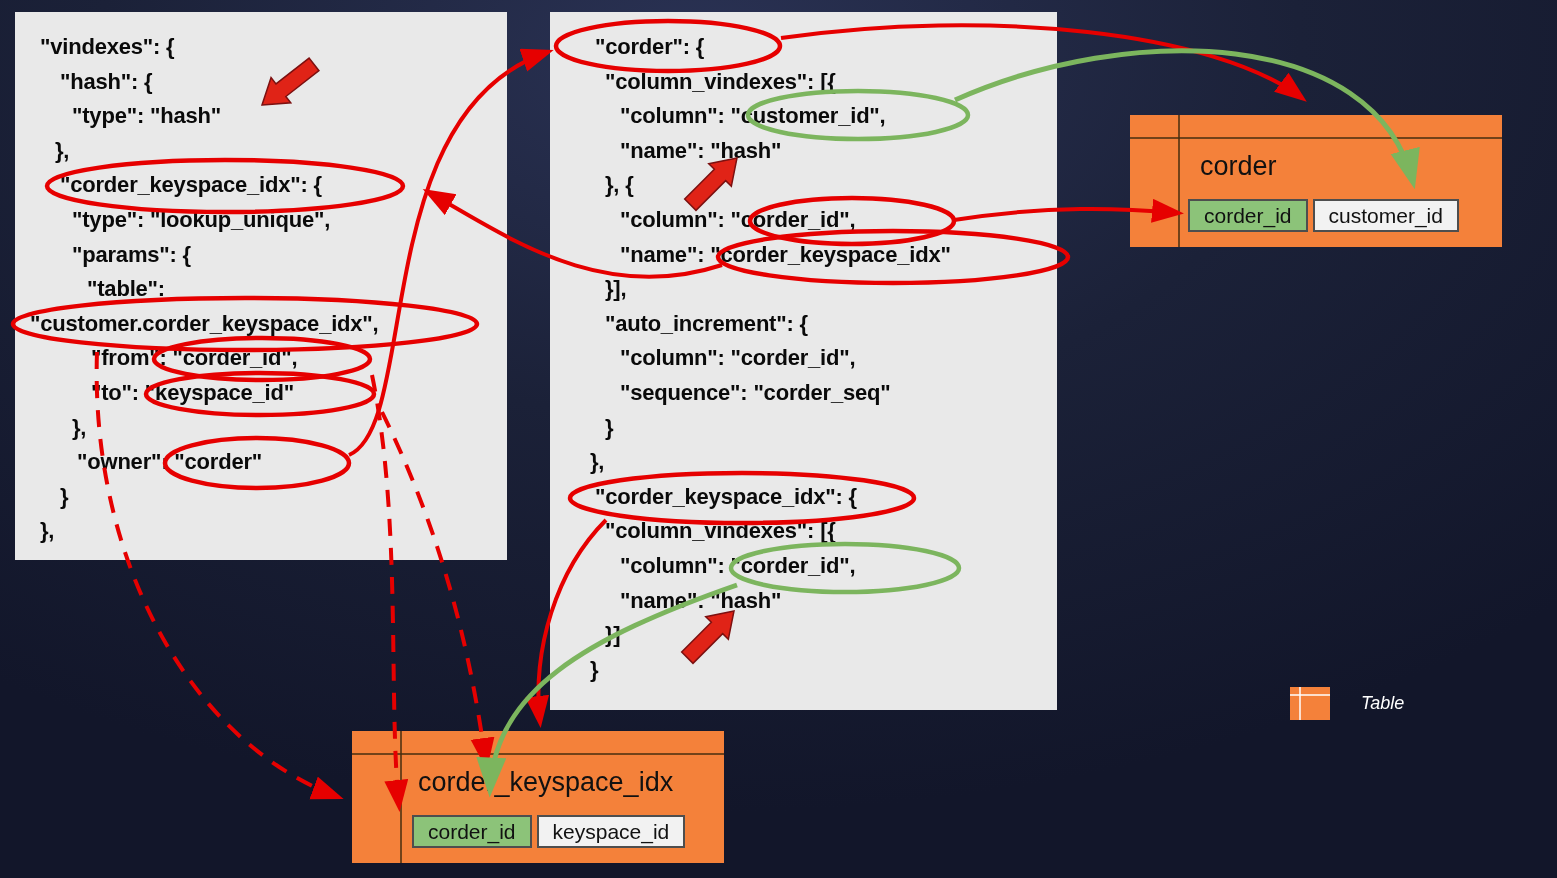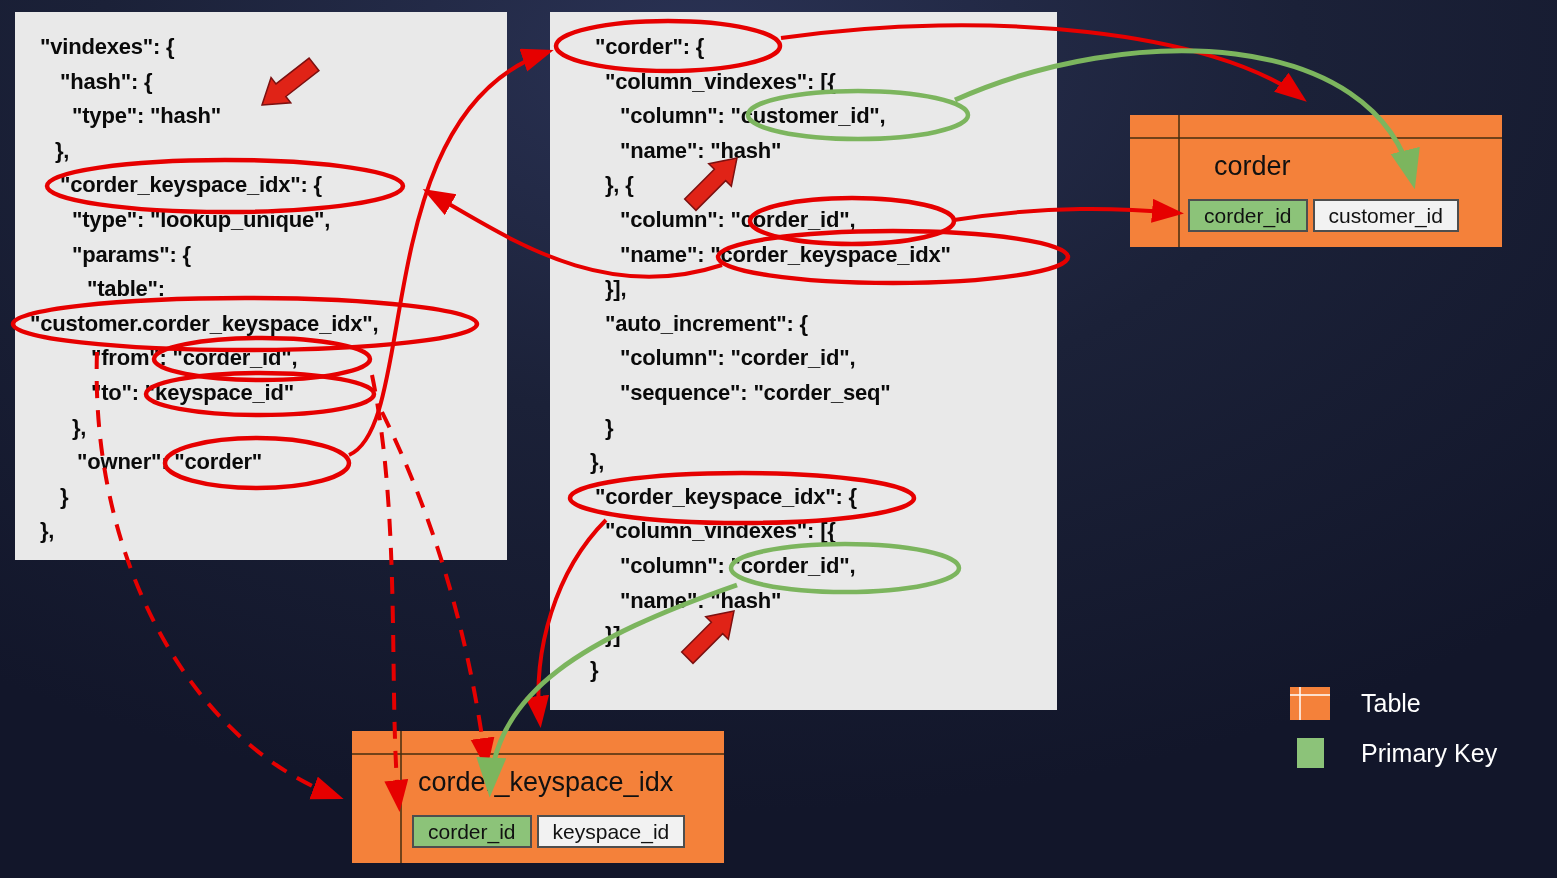--- a/index.html
+++ b/index.html
@@ -19,21 +19,21 @@
   .dbtable .vline{position:absolute;top:0;bottom:0;left:48px;width:2px;background:rgba(70,45,15,.75);}
   .dbtable .title{position:absolute;font-size:27px;color:#111;}
   .cellrow{position:absolute;display:flex;gap:5px;}
   .cell{
     height:33px;line-height:29px;padding:0 14px;font-size:21px;color:#111;
     background:#f2f2f2;border:2px solid #4e4e4e;box-sizing:border-box;white-space:nowrap;
   }
   .cell.pk{background:#8cc379;}
   .legend{position:absolute;left:1285px;top:686px;display:flex;flex-direction:column;gap:16px;}
   .legend-row{display:flex;align-items:center;gap:26px;height:34px;}
-  .legend-label{color:#ffffff;font-size:25px;}
+  .legend-label{color:#ffffff;font-size:18px;font-style:italic;}
   .legend-iconbox{width:50px;display:flex;justify-content:center;align-items:center;}
   .icon-table{position:relative;width:40px;height:33px;background:#f4813a;}
   .icon-table .h{position:absolute;left:0;right:0;top:7px;height:2px;background:rgba(255,255,255,.75);}
   .icon-table .v{position:absolute;top:0;bottom:0;left:9px;width:2px;background:rgba(255,255,255,.75);}
   .icon-pk{width:27px;height:30px;background:#8cc379;}
   .overlay{position:absolute;left:0;top:0;pointer-events:none;}
 </style>
 </head>
 <body>
 
@@ -75,21 +75,21 @@
       <div class="code-line" style="padding-left: 55px;">"column_vindexes": [{</div>
       <div class="code-line" style="padding-left: 70px;">"column": "corder_id",</div>
       <div class="code-line" style="padding-left: 70px;">"name": "hash"</div>
       <div class="code-line" style="padding-left: 55px;">}]</div>
       <div class="code-line" style="padding-left: 40px;">}</div>
     </div>
 
   <div class="dbtable" style="left:1130px;top:115px;width:372px;height:132px;">
     <div class="hline"></div>
     <div class="vline"></div>
-    <div class="title" style="left:84px;top:36px;">corder</div>
+    <div class="title" style="left:70px;top:36px;">corder</div>
     <div class="cellrow" style="left:58px;top:84px;">
       <div class="cell pk">corder_id</div>
       <div class="cell">customer_id</div>
     </div>
   </div>
 
   <div class="dbtable" style="left:352px;top:731px;width:372px;height:132px;">
     <div class="hline"></div>
     <div class="vline"></div>
     <div class="title" style="left:66px;top:36px;">corder_keyspace_idx</div>
@@ -101,26 +101,20 @@
 
   <div class="legend">
     <div class="legend-row">
       <span class="legend-iconbox">
           <span class="icon-table">
             <span class="h"></span>
             <span class="v"></span>
           </span>
         </span>
       <span class="legend-label">Table</span>
-    </div>
-    <div class="legend-row">
-      <span class="legend-iconbox">
-          <span class="icon-pk"></span>
-        </span>
-      <span class="legend-label">Primary Key</span>
     </div>
   </div>
 
   <svg class="overlay" width="1557" height="878" viewBox="0 0 1557 878">
     <defs>
       <marker id="ar" markerWidth="9" markerHeight="7" refX="6.5" refY="3" orient="auto">
         <path d="M0,0 L8,3 L0,6 Z" fill="#e60000"></path>
       </marker>
       <marker id="ag" markerWidth="9" markerHeight="7" refX="6.5" refY="3" orient="auto">
         <path d="M0,0 L8,3 L0,6 Z" fill="#7cb55e"></path>

